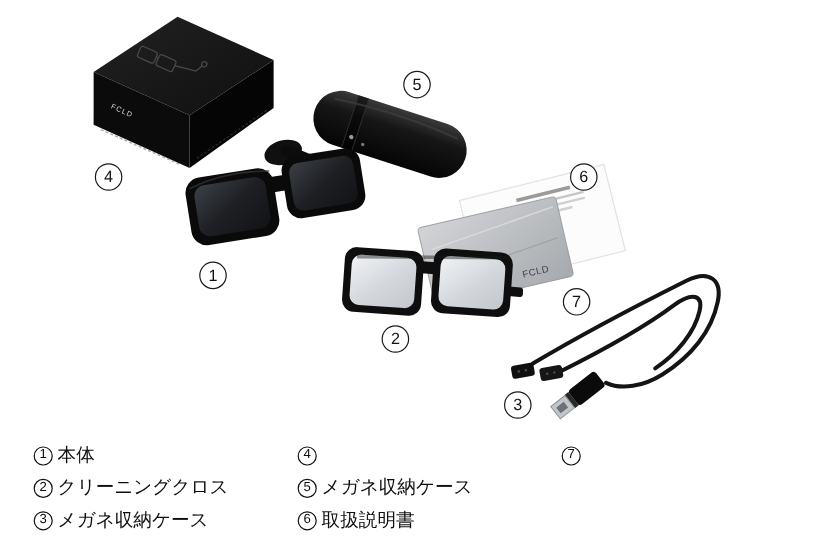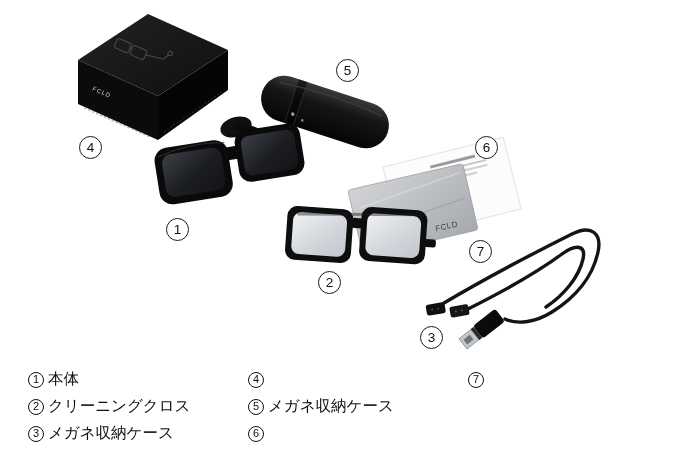--- a/index.html
+++ b/index.html
@@ -164,19 +164,20 @@
     </div>
     <div class="legend-item">
       <span class="lnum">4</span>
     </div>
     <div class="legend-item">
       <span class="lnum">5</span>
       <span>メガネ収納ケース</span>
     </div>
     <div class="legend-item">
       <span class="lnum">6</span>
+      <span>取扱説明書</span>
     </div>
     <div class="legend-item">
       <span class="lnum">7</span>
     </div>
   </div>
 
 </div>
 
 </body></html>

